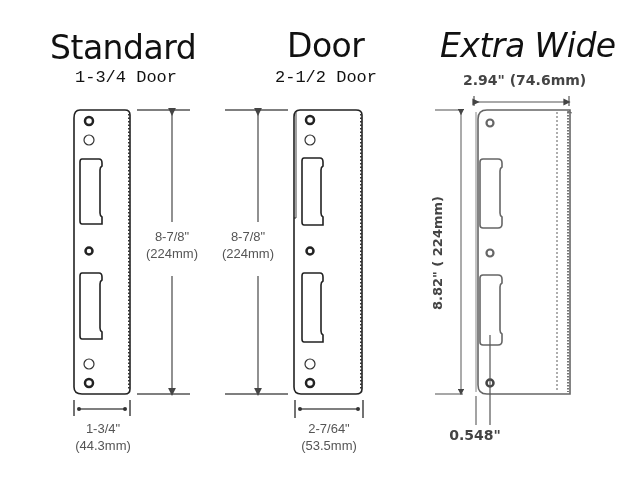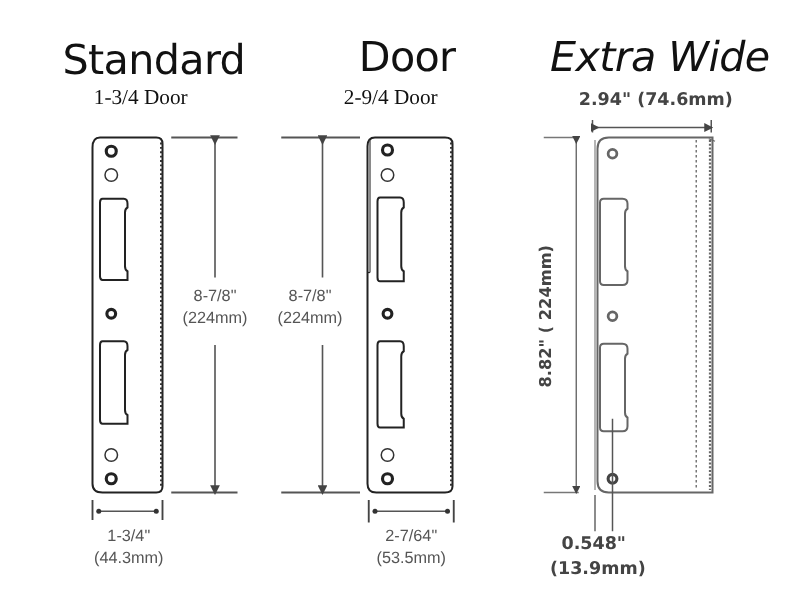--- a/index.html
+++ b/index.html
@@ -1,31 +1,31 @@
 <!DOCTYPE html>
 <html><head>
 <meta charset="utf-8">
 <style>
   html, body { margin:0; padding:0; background:#ffffff; }
   body { width:640px; height:480px; position:relative; overflow:hidden; font-family:"Liberation Sans", sans-serif; color:#111; }
   .abs { position:absolute; }
   .title { font-family:"DejaVu Sans", sans-serif; font-size:33px; color:#111; white-space:nowrap; letter-spacing:-0.5px; }
-  .sub { font-family:Liberation Serif, serif; font-size:17px; color:#111; white-space:nowrap; }
+  .sub { font-family:Liberation Mono, monospace; font-size:17px; color:#111; white-space:nowrap; }
   .dim { font-family:"Liberation Sans", sans-serif; font-size:13px; color:#555; white-space:nowrap; text-align:center; line-height:17px; }
   .dimbold { font-family:"DejaVu Sans", sans-serif; font-size:13px; font-weight:bold; color:#444; white-space:nowrap; text-align:center; line-height:20px; }
   svg.plates { position:absolute; left:0; top:0; }
 </style>
 </head>
 <body>
 
 <div class="abs title" style="left:50px; top:28px;">Standard</div>
 <div class="abs sub" style="left:75px; top:68px;">1-3/4 Door</div>
 
 <div class="abs title" style="left:287px; top:26px;">Door</div>
-<div class="abs sub" style="left:275px; top:68px;">2-9/4 Door</div>
+<div class="abs sub" style="left:275px; top:68px;">2-1/2 Door</div>
 
 <div class="abs title" style="left:440px; top:26px;font-style:italic;">Extra Wide</div>
 <div class="abs dimbold" style="left:463px; top:70px; font-size:14px;">2.94" (74.6mm)</div>
 
 <svg class="plates" width="640" height="480" viewBox="0 0 640 480">
   <defs>
     <marker id="arr" markerWidth="6" markerHeight="6" refX="3" refY="3" orient="auto">
       <path d="M0,0 L6,3 L0,6 z" fill="#444"></path>
     </marker>
     <marker id="dot" markerWidth="5" markerHeight="5" refX="2.5" refY="2.5">
@@ -137,14 +137,13 @@
 </div>
 <div class="abs dim" style="left:294px; top:420px; width:70px;">
   <div>2-7/64"</div>
   <div>(53.5mm)</div>
 </div>
 
 <div class="abs dimbold" style="left:378px; top:243px; width:120px; transform:rotate(-90deg); transform-origin:center; font-size:13px;">8.82" ( 224mm)</div>
 
 <div class="abs dimbold" style="left:440px; top:425px; width:70px; font-size:14px;">
   <div>0.548"</div>
-  <div>(13.9mm)</div>
 </div>
 
 </body></html>

